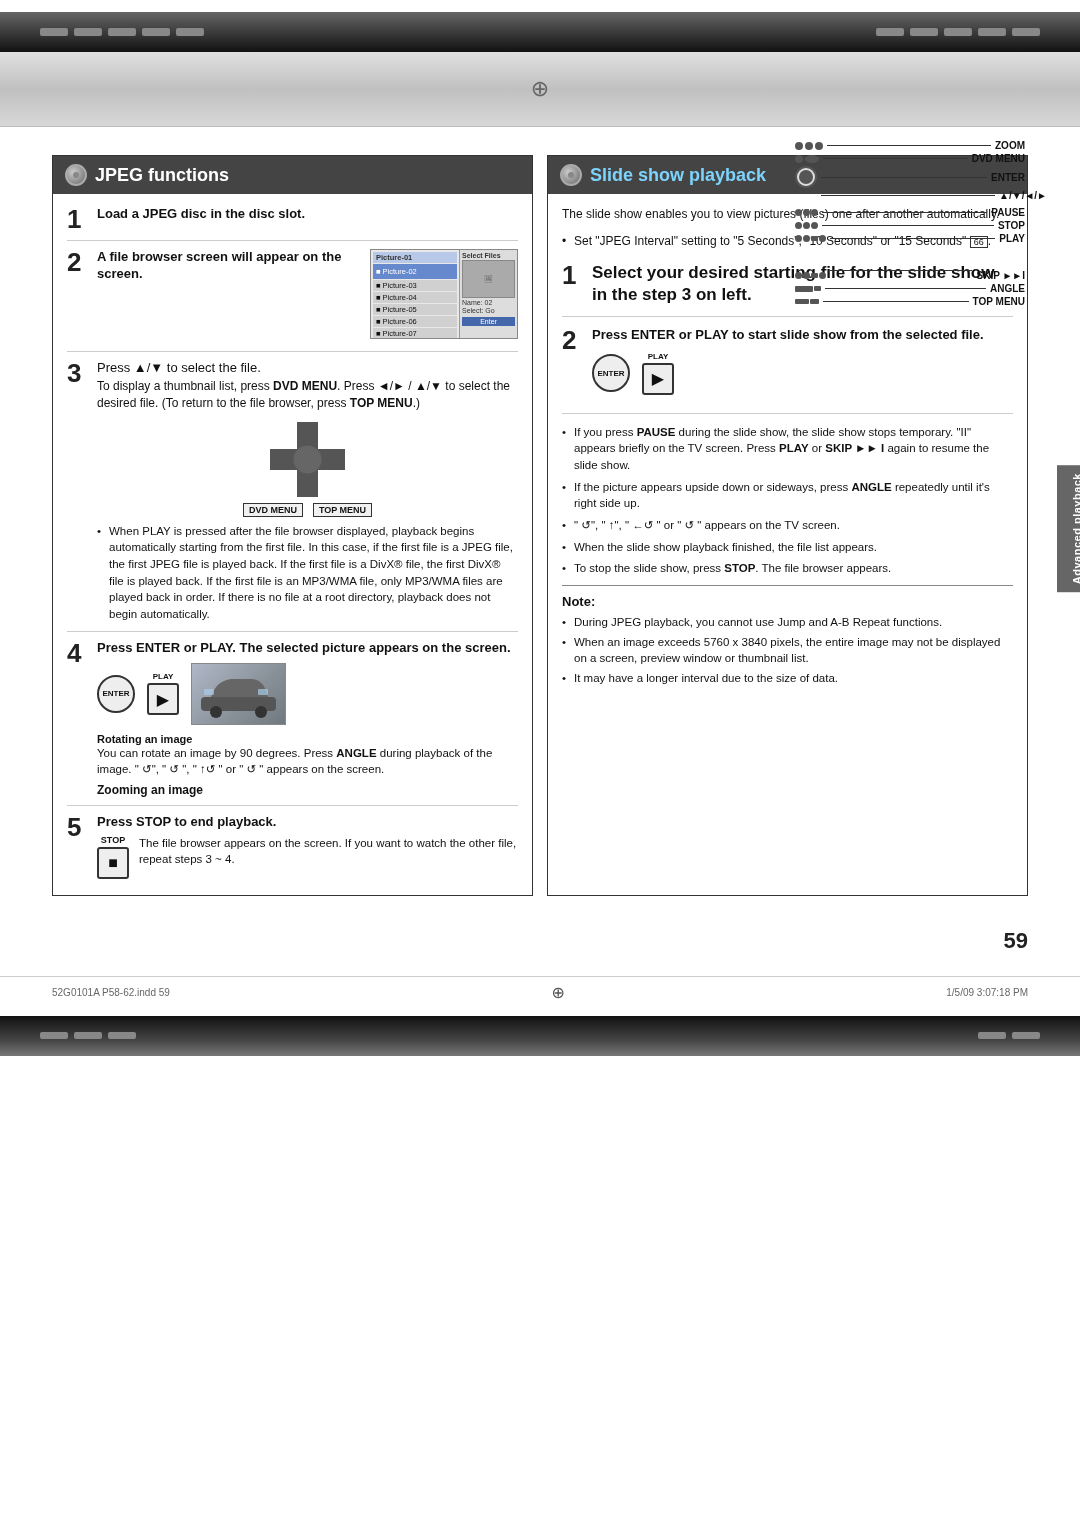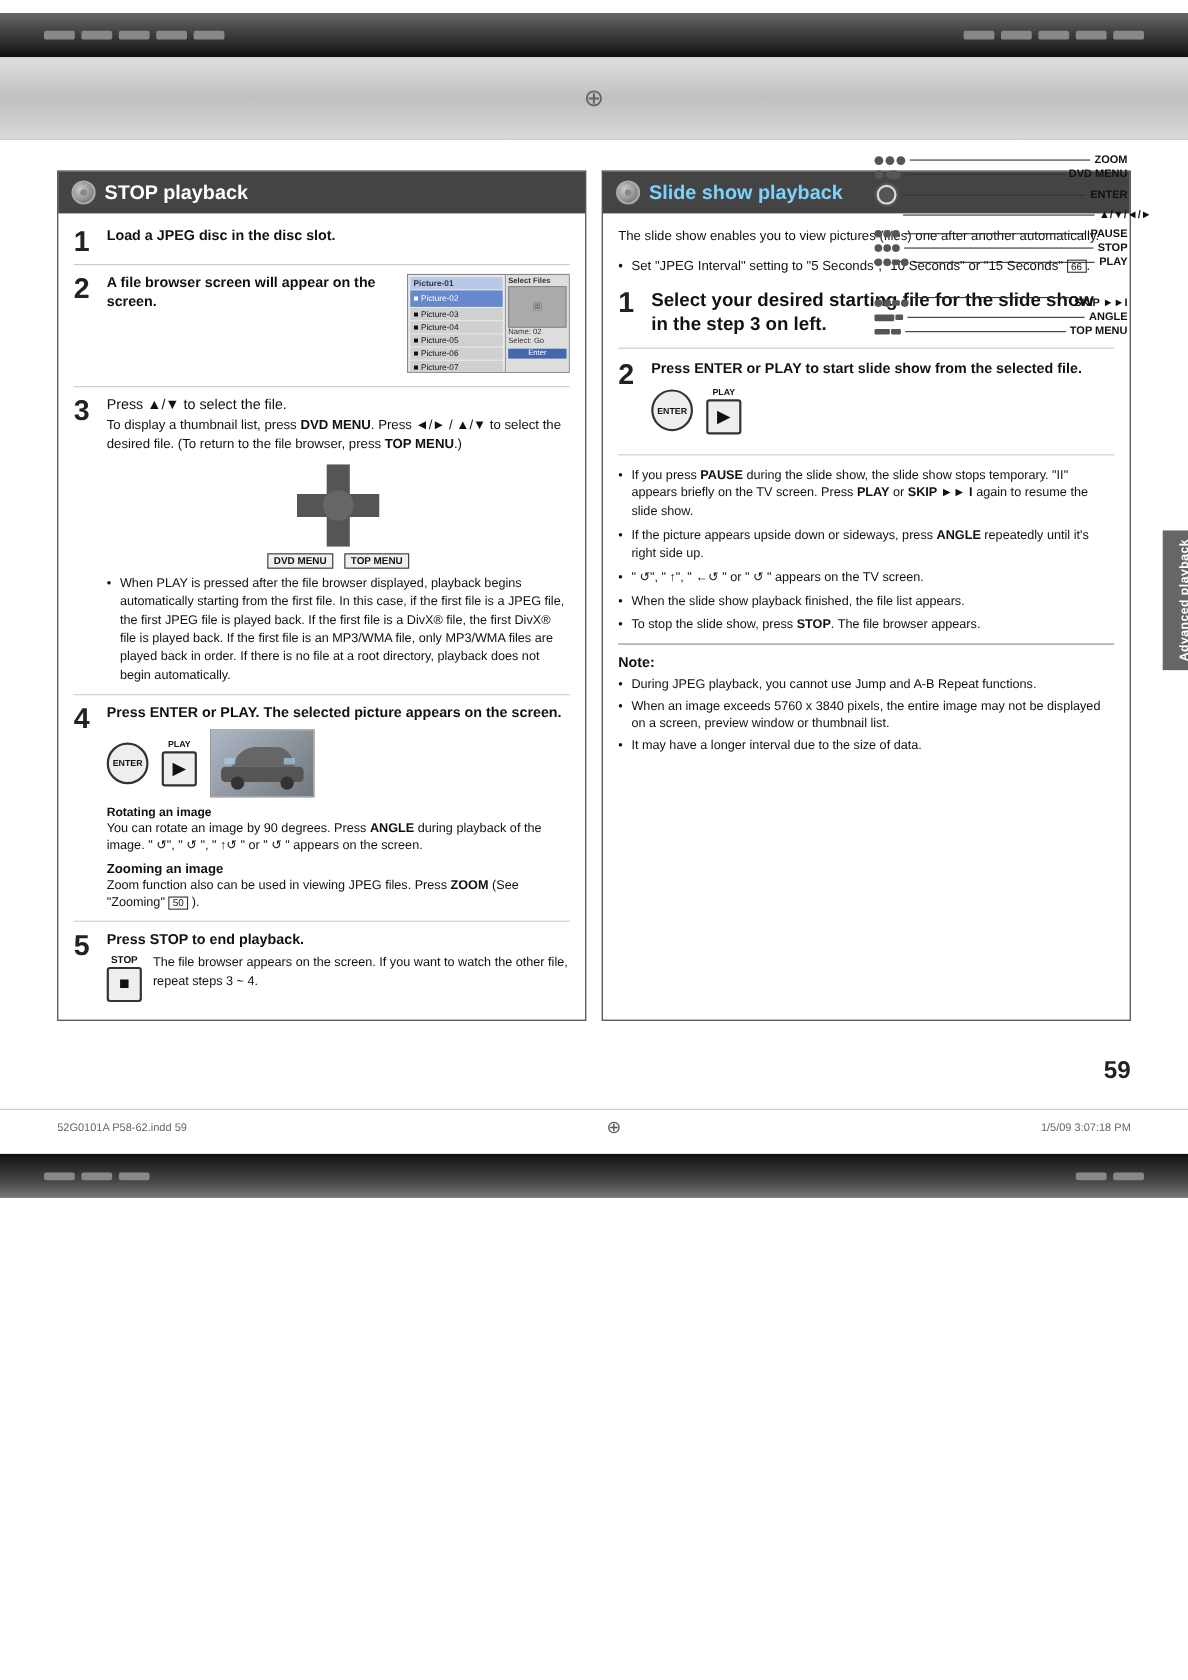--- a/index.html
+++ b/index.html
@@ -140,21 +140,21 @@
 <div style="padding: 18px 52px 80px 52px; position:relative;">
 
   <div style="display:flex; gap:14px; margin-top:10px;">
 
     <div style="flex:1; border:1.5px solid #333; position:relative;">
 
       <div style="background:#444; color:#fff; padding:8px 12px; font-size:18px; font-weight:bold; display:flex; align-items:center; gap:8px;">
         <div style="width:22px;height:22px;border-radius:50%;border:2px solid #aaa;background:radial-gradient(circle at 35% 35%,#ccc,#666);display:inline-flex;align-items:center;justify-content:center;flex-shrink:0;">
           <div style="width:6px;height:6px;border-radius:50%;background:#888;"></div>
         </div>
-        <span>STOP playback</span>
+        <span>JPEG functions</span>
       </div>
 
       <div style="padding:12px 14px;">
 
         <div style="display:flex; align-items:flex-start; margin-bottom:8px; border-bottom:1px solid #ccc; padding-bottom:8px;">
           <div style="font-size:26px;font-weight:bold;color:#222;line-height:1;margin-right:10px;flex-shrink:0;min-width:20px;">1</div>
           <div>
             <div style="font-weight:bold;font-size:13px;">Load a JPEG disc in the disc slot.</div>
           </div>
         </div>
@@ -249,23 +249,20 @@
               </div>
             </div>
 
             <div style="font-weight:bold;font-size:11px;margin-top:4px;">Rotating an image</div>
             <div style="font-size:11.5px;line-height:1.4;">
               You can rotate an image by 90 degrees. Press <strong>ANGLE</strong> during playback of the image.
               " ↺", " ↺ ", " ↑↺ " or " ↺ " appears on the screen.
             </div>
 
             <div style="font-weight:bold;font-size:12px;margin-top:6px;">Zooming an image</div>
-            <div style="font-size:11.5px;line-height:1.4;">
-              Zoom function also can be used in viewing JPEG files. Press <strong>ZOOM</strong> (See "Zooming" <span style="border:1px solid #333;padding:0 3px;font-size:9px;">50</span> ).
-            </div>
           </div>
         </div>
 
         <div style="display:flex; align-items:flex-start; margin-bottom:4px;">
           <div style="font-size:26px;font-weight:bold;color:#222;line-height:1;margin-right:10px;flex-shrink:0;min-width:20px;">5</div>
           <div style="flex:1;">
             <div style="font-weight:bold;font-size:13px;">Press STOP to end playback.</div>
             <div style="display:flex; align-items:flex-start; gap:10px; margin-top:6px;">
               <div style="display:flex;flex-direction:column;align-items:center;flex-shrink:0;">
                 <div style="font-size:9px;font-weight:bold;margin-bottom:2px;">STOP</div>

